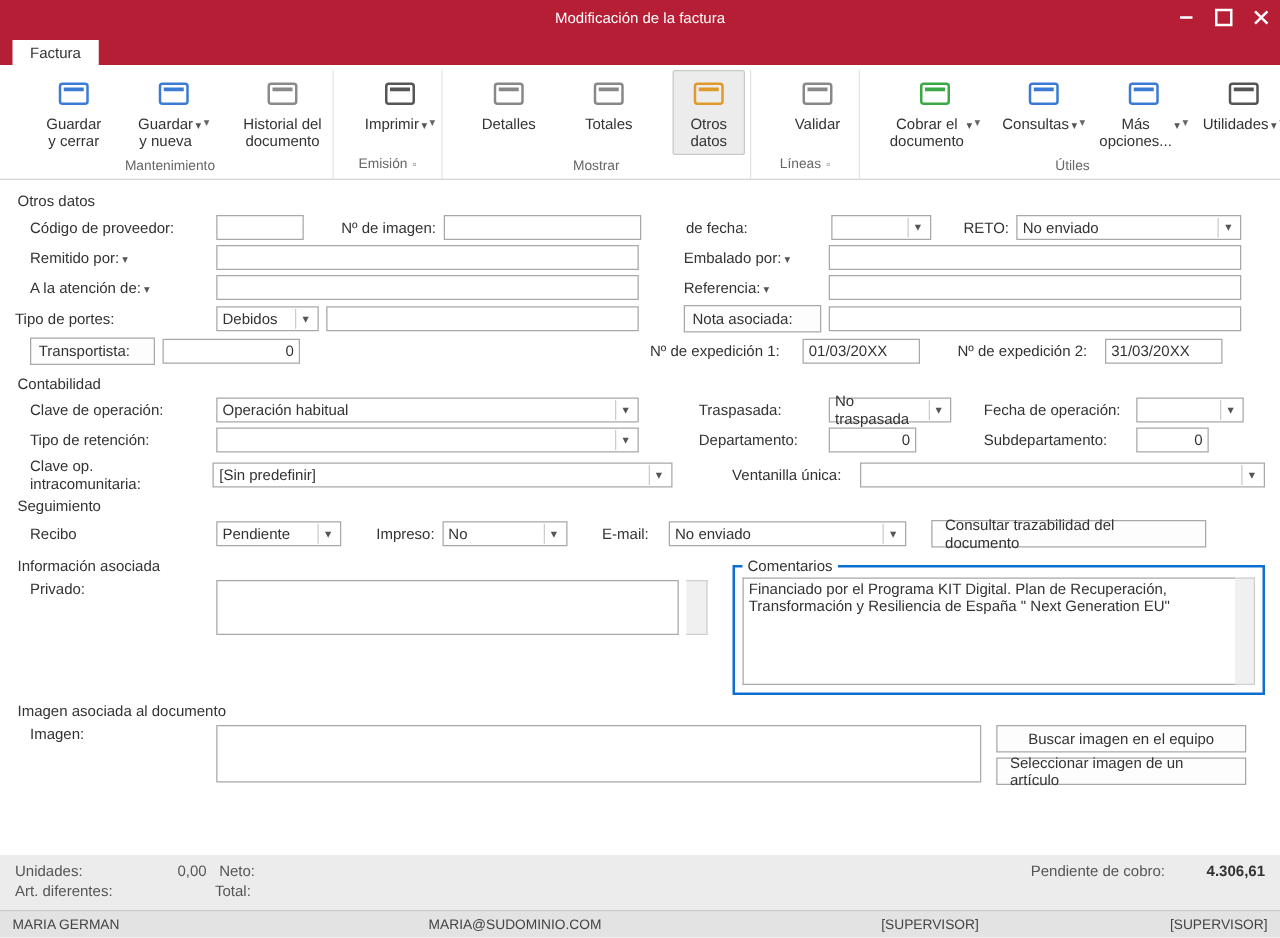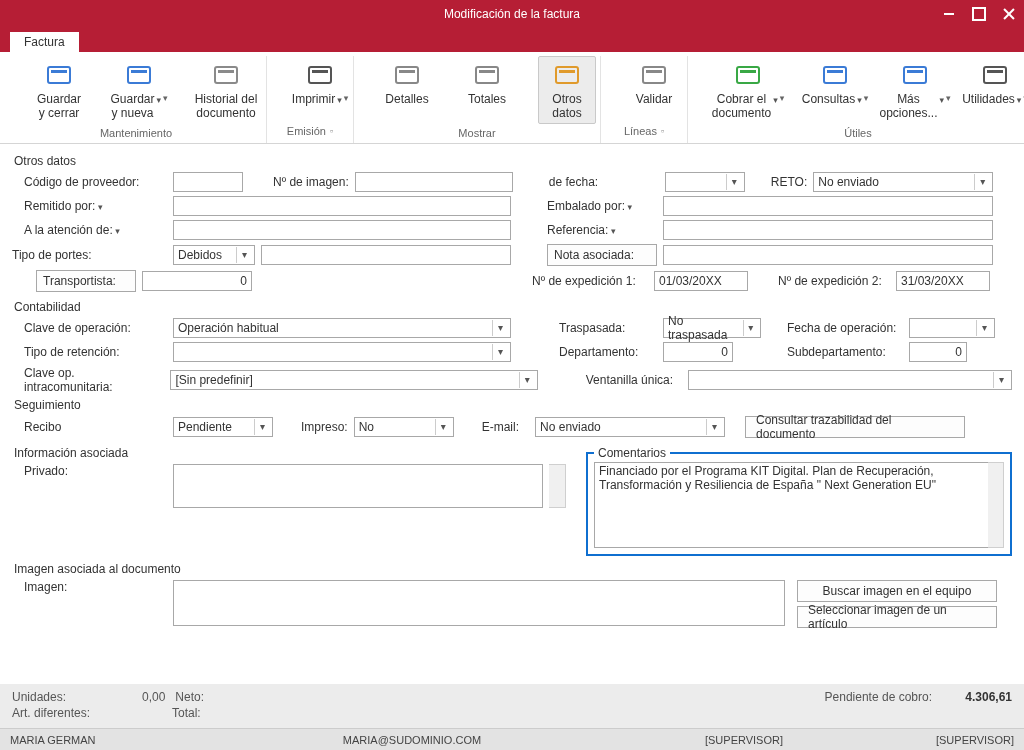--- a/index.html
+++ b/index.html
@@ -295,21 +295,21 @@
     <div class="select" style="width:82px">
         <span>Debidos</span>
         <span class="arrow">▾</span>
       </div>
     <input type="text" style="width: 250px;" value="">
     <div class="btn" style="margin-left:30px;width:110px;justify-content:flex-start;padding-left:6px">Nota asociada:</div>
     <input type="text" style="width: 330px;" value="">
   </div>
 
   <div class="row">
-    <div class="btn" style="width:100px;margin-left:24px;justify-content:flex-start;padding-left:6px">Transportista:</div>
+    <div class="btn" style="width:100px;margin-left:12px;justify-content:flex-start;padding-left:6px">Transportista:</div>
     <input type="text" style="width: 110px; text-align: right;" value="0">
     <span style="width:268px"></span>
     <span class="lbl" style="width:116px">Nº de expedición 1:</span>
     <input type="text" style="width: 94px;" value="01/03/20XX">
     <span class="lbl" style="margin-left:24px;width:112px">Nº de expedición 2:</span>
     <input type="text" style="width: 94px;" value="31/03/20XX">
   </div>
 
   <div class="section-title" style="margin-top:8px">Contabilidad</div>
 

